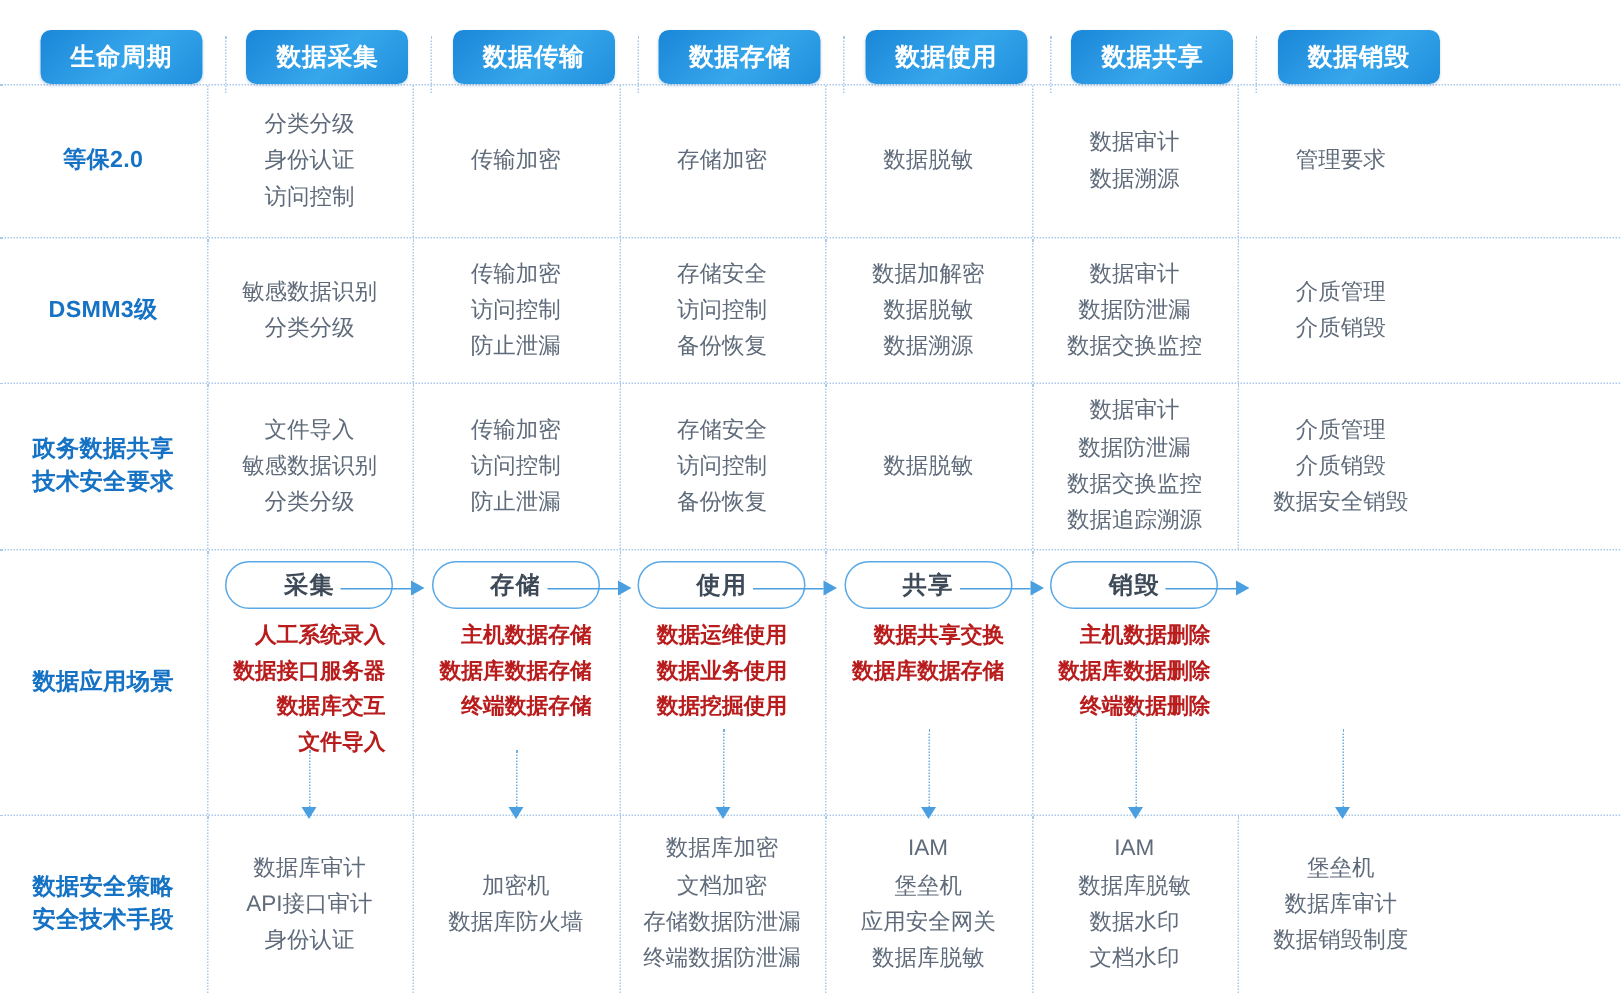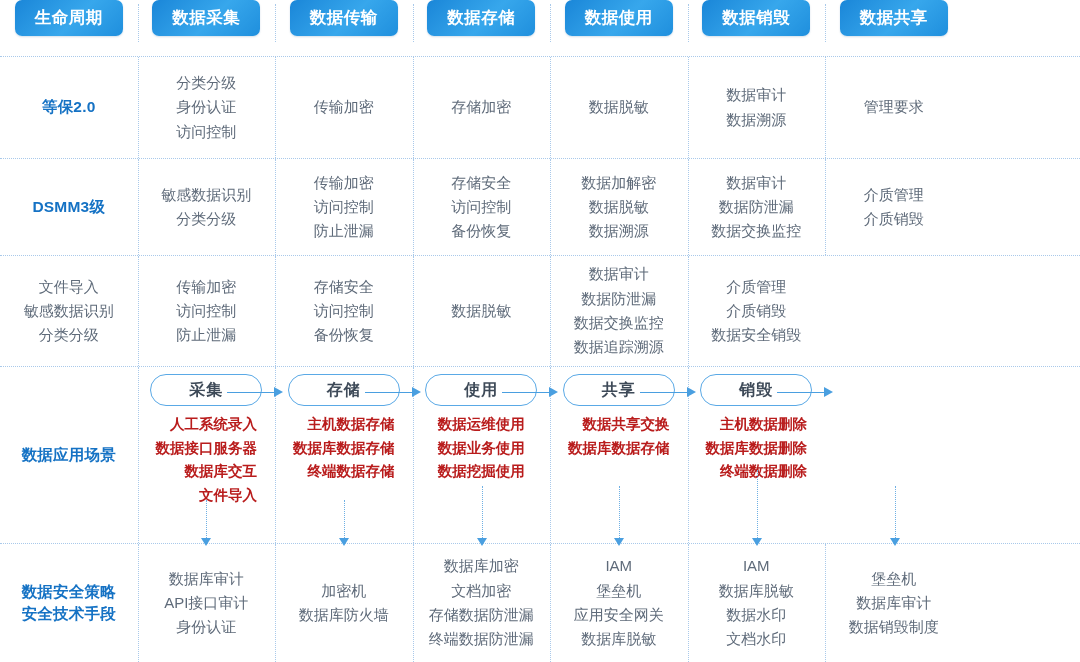--- a/index.html
+++ b/index.html
@@ -36,21 +36,21 @@
   }
   
   .cell + .cell::before{
     content:"";
     position:absolute;
     left:0;top:0;bottom:0;
     border-left:1.5px dotted #a9c9ea;
   }
 
   
-  .header-row{height:56px;align-items:flex-start;}
+  .header-row{height:56px;align-items:flex-end;padding-left:12px;}
   .header-row .cell{justify-content:center;}
   .header-row .cell + .cell::before{top:4px;bottom:-6px;}
   .pill-head{
     width:108px;height:36px;
     border-radius:7px;
     background:linear-gradient(135deg,#1a86d8 0%,#37a7ec 55%,#1f8fdd 100%);
     color:#ffffff;
     font-size:16.5px;
     font-weight:bold;
     letter-spacing:.5px;
@@ -175,24 +175,24 @@
     <div class="cell">
       <div class="pill-head">数据传输</div>
     </div>
     <div class="cell">
       <div class="pill-head">数据存储</div>
     </div>
     <div class="cell">
       <div class="pill-head">数据使用</div>
     </div>
     <div class="cell">
+      <div class="pill-head">数据共享</div>
+    </div>
+    <div class="cell">
       <div class="pill-head">数据销毁</div>
-    </div>
-    <div class="cell">
-      <div class="pill-head">数据共享</div>
     </div>
   </div>
 
   <div class="hrule"></div>
 
   <div class="row body-row r-dengbao">
     <div class="cell">
       <div class="rowlabel">等保2.0</div>
     </div>
     <div class="cell">
@@ -274,20 +274,26 @@
       <div class="items">
         <div>介质管理</div>
         <div>介质销毁</div>
       </div>
     </div>
   </div>
 
   <div class="hrule"></div>
 
   <div class="row body-row r-zhengwu">
+    <div class="cell">
+      <div class="rowlabel">
+        <div>政务数据共享</div>
+        <div>技术安全要求</div>
+      </div>
+    </div>
     <div class="cell">
       <div class="items">
         <div>文件导入</div>
         <div>敏感数据识别</div>
         <div>分类分级</div>
       </div>
     </div>
     <div class="cell">
       <div class="items">
         <div>传输加密</div>

